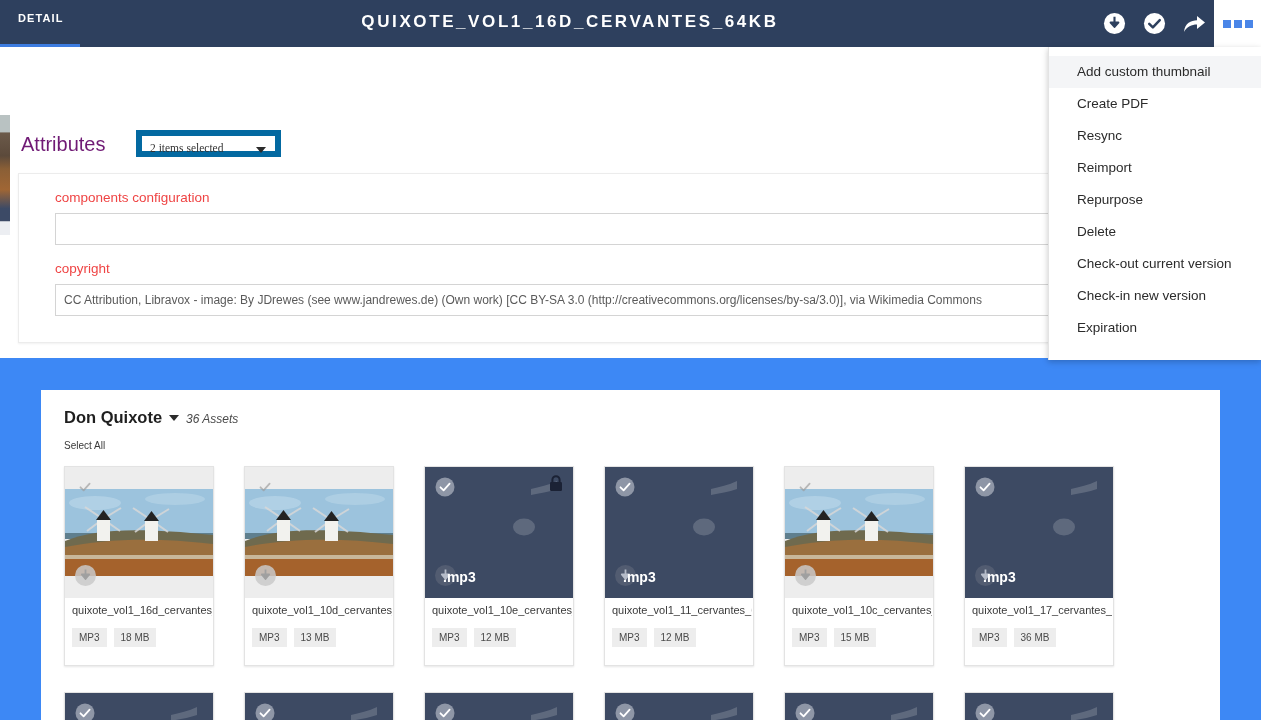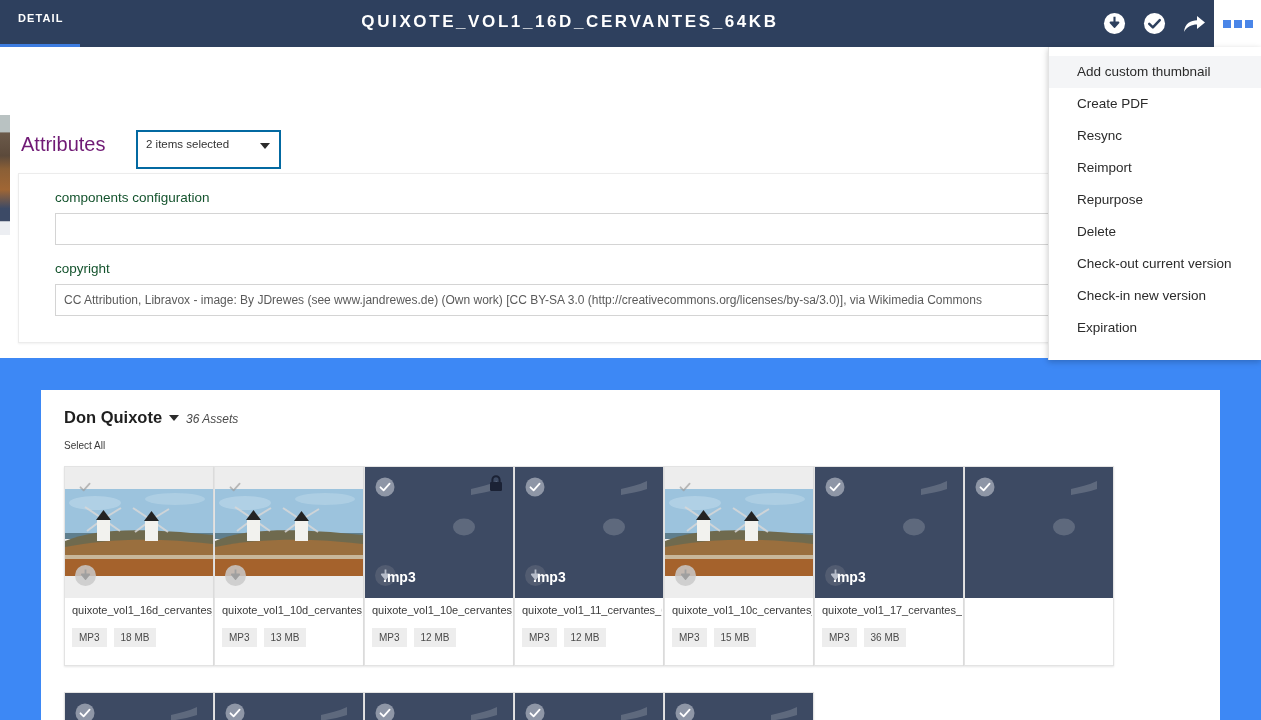--- a/index.html
+++ b/index.html
@@ -75,23 +75,24 @@
     background: linear-gradient(#b9c2c2 0%, #b9c2c2 14%, #6b5a4a 15%,
       #5c4a3b 34%, #8a5f36 45%, #a06634 62%, #3c4a66 78%, #3c4a66 88%,
       #eceef2 89%, #eceef2 100%);
   }
   .attrs-label {
     position: absolute; left: 21px; top: 86px;
     font-size: 20px; color: #701a75;
   }
   .attrs-select {
     position: absolute; left: 136px; top: 83px;
-    width: 145px; height: 39px;
-    border: 2px solid #0369a1; background: #ffffff;
+    width: 145px; height: 27px;
+    border: 6px solid #0369a1; background: #ffffff;
     cursor: pointer;
+    font-family: Liberation Serif, serif;
   }
   .attrs-select .sel-txt {
     position: absolute; left: 8px; top: 6px;
     font-size: 11.5px; color: #333333;
   }
   .attrs-select .caret {
     position: absolute; right: 9px; top: 11px;
     width: 0; height: 0;
     border-left: 5px solid transparent; border-right: 5px solid transparent;
     border-top: 6px solid #2b2b2b;
@@ -99,21 +100,21 @@
 
   .attr-card {
     position: absolute; left: 18px; top: 126px;
     width: 1222px; height: 170px;
     background: #ffffff;
     border: 1px solid #ececec;
     box-shadow: 0 1px 2px rgba(0,0,0,0.06);
   }
   .field { position: absolute; left: 36px; width: 1160px; }
   .field-label {
-    font-size: 13.5px; color: #14532d; margin-bottom: 8px;
+    font-size: 13.5px; color: #ef4444; margin-bottom: 8px;
   }
   .field-input {
     width: 1160px; height: 32px;
     border: 1px solid #d4d4d4; background: #ffffff;
     font-family: "Liberation Sans", sans-serif;
     font-size: 12px; color: #5a5a5a;
     padding: 0 8px; outline: none;
   }
   .field-1 { top: 16px; }
   .field-2 { top: 87px; }
@@ -144,21 +145,21 @@
     font-size: 10px; color: #3a3a3a; cursor: pointer;
   }
 
   .grid {
     position: absolute; left: 23px; top: 76px;
     width: 1135px;
     display: flex; flex-wrap: wrap; gap: 0px;
   }
   .asset {
     width: 150px; height: 200px;
-    margin-bottom: 26px;
+    margin-right: 30px; margin-bottom: 26px;
     background: #ffffff;
     border: 1px solid #e3e3e3;
     box-shadow: 0 1px 2px rgba(0,0,0,0.10);
     cursor: pointer; position: relative;
   }
   .thumb {
     position: relative; width: 148px; height: 131px;
     overflow: hidden;
   }
   .thumb.img-thumb { background: #ededed; }

